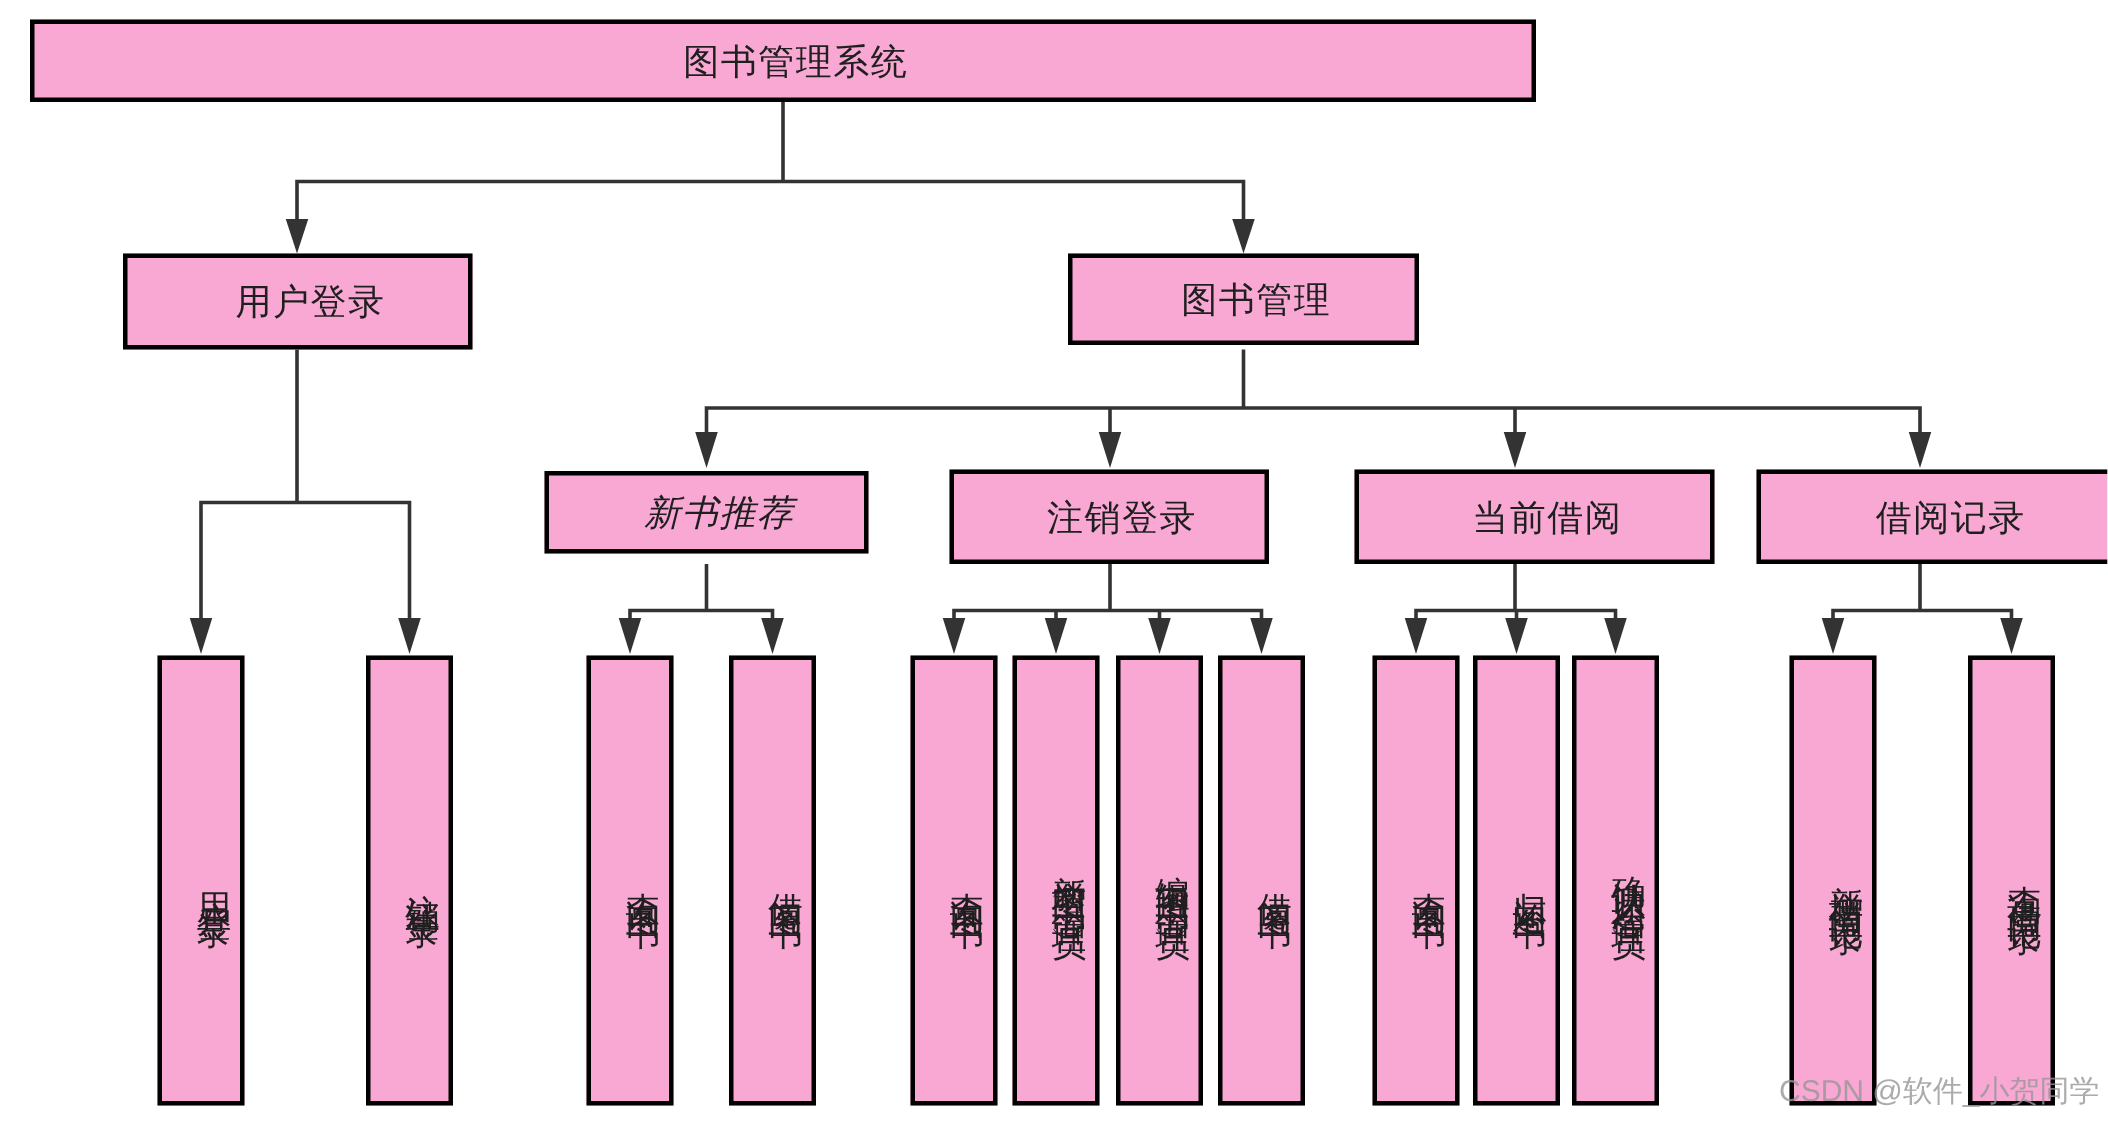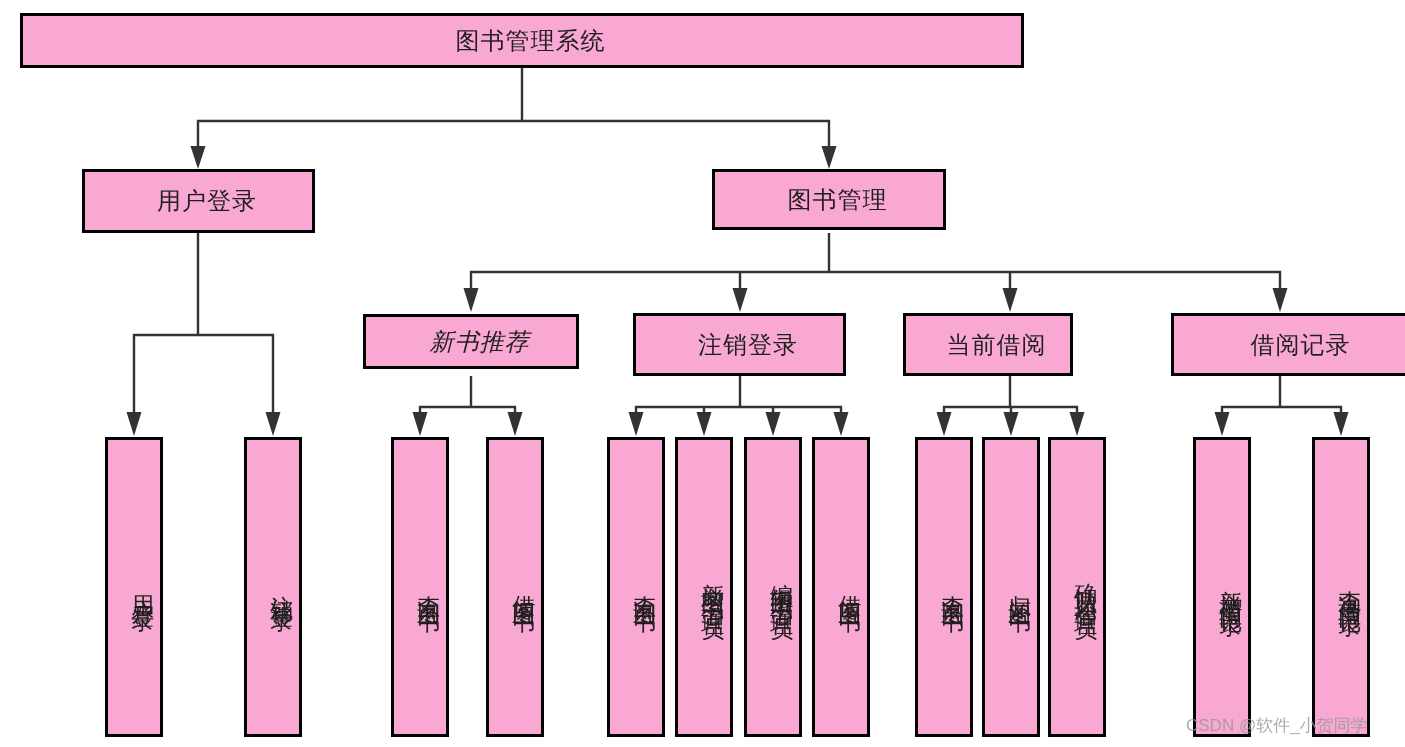--- a/index.html
+++ b/index.html
@@ -48,21 +48,21 @@
     text-orientation: mixed;
     font-size: 23px;
     letter-spacing: 5px;
     line-height: 1.1;
     white-space: nowrap;
   }
   .watermark {
     position: absolute;
     left: 1186px;
     top: 714px;
-    font-size: 17px;
+    font-size: 20px;
     color: rgba(150, 150, 150, 0.8);
     white-space: nowrap;
     z-index: 2;
   }
   .wires path {
     stroke: #333333;
     stroke-width: 2.4;
     fill: none;
   }
   .wires polygon {
@@ -128,21 +128,21 @@
   <div class="node" style="left:712px; top:169px; width:234px; height:61px;">
     <span class="hlabel">图书管理</span>
   </div>
 
   <div class="node" style="left:363px; top:314px; width:216px; height:55px;font-style:italic;">
     <span class="hlabel">新书推荐</span>
   </div>
   <div class="node" style="left:633px; top:313px; width:213px; height:63px;">
     <span class="hlabel">注销登录</span>
   </div>
-  <div class="node" style="left:903px; top:313px; width:170px; height:63px;">
+  <div class="node" style="left:903px; top:313px; width:240px; height:63px;">
     <span class="hlabel">当前借阅</span>
   </div>
   <div class="node" style="left:1171px; top:313px; width:242px; height:63px;">
     <span class="hlabel">借阅记录</span>
   </div>
 
   <div class="node leaf" style="left:105px;">
     <span class="vlabel">用户登录</span>
   </div>
   <div class="node leaf" style="left:244px;">

